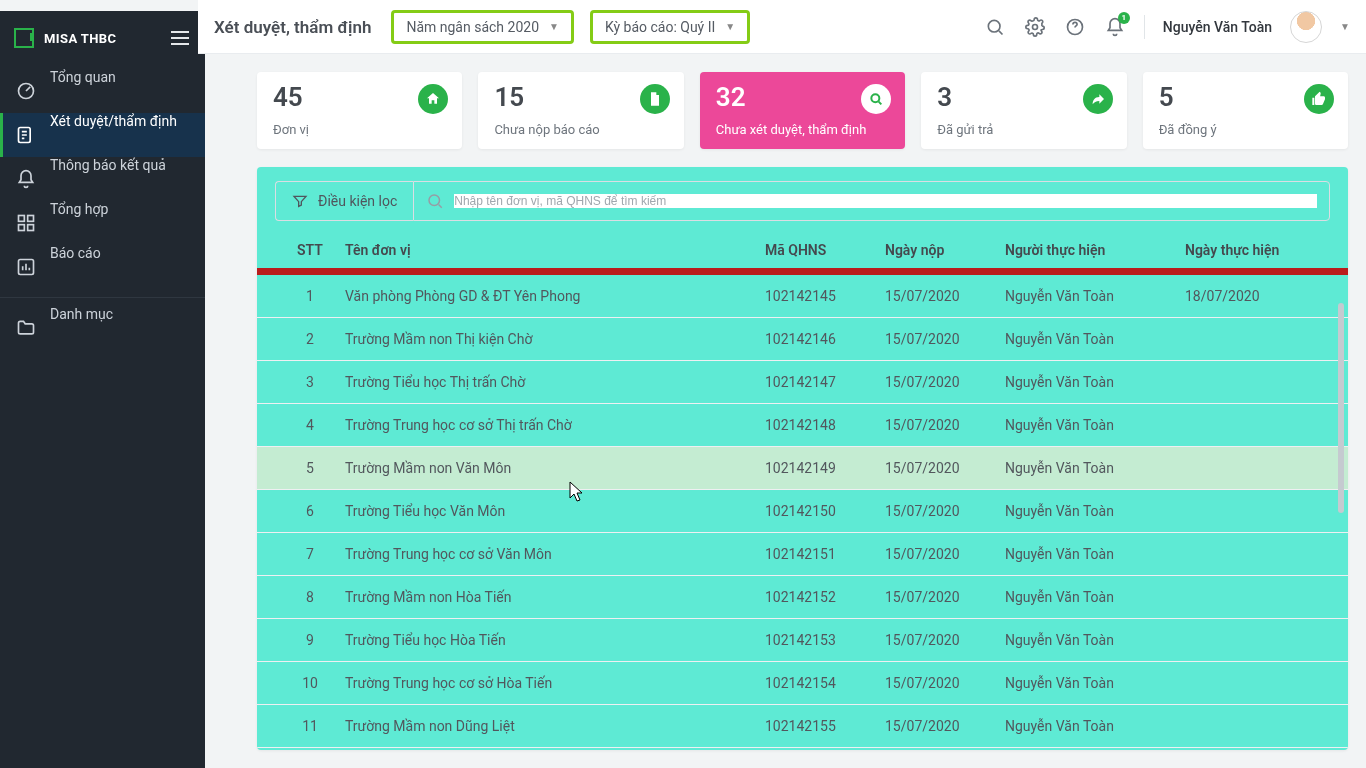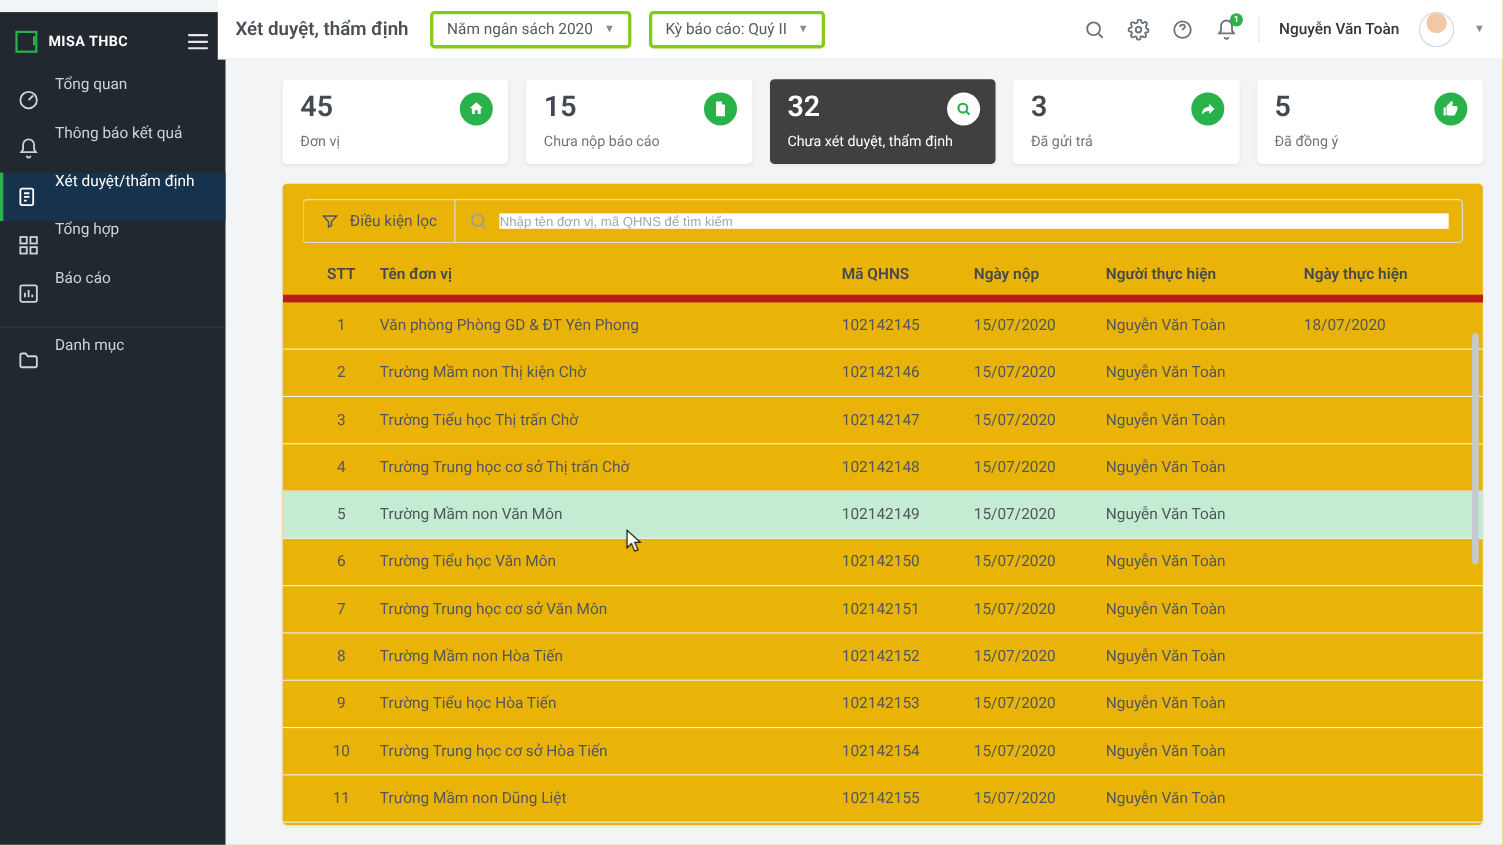--- a/index.html
+++ b/index.html
@@ -107,35 +107,35 @@
   
   .cards { display:flex; gap:16px; }
   .card {
     flex:1; background:#ffffff; border-radius:4px;
     box-shadow: 0 1px 3px rgba(0,0,0,0.06);
     padding:12px 16px;
     display:flex; flex-direction:column;
     position:relative;
     cursor:pointer;
   }
-  .card.active { background:#404040; color:#fff;justify-content:center; }
+  .card.active { background:#ec4899; color:#fff;justify-content:center; }
   .card .value { font-size:26px; font-weight:600; line-height:1; margin-bottom:12px; display:flex; align-items:center;}
   .card .label { font-size:13px; color:#6e757d; }
   .card.active .label { color:#ffffff; }
   .card .circ {
     position:absolute; right:14px; top:12px;
     width:30px; height:30px; border-radius:50%;
     display:flex; align-items:center; justify-content:center;
     background:#2ab24a; color:#fff;
   }
   .card.active .circ { background:#ffffff; color:#2ab24a; }
 
   
   .panel {
-    background:#eab308;
+    background:#5eead4;
     border-radius:4px;
     box-shadow:0 1px 3px rgba(0,0,0,0.06);
     flex:1;
     display:flex; flex-direction:column;
     overflow:hidden;
   }
   .filter-row {
     display:flex; align-items:center;
     padding:14px 18px 0 18px;
     gap:0;
@@ -216,37 +216,37 @@
   <div class="nav">
     <div class="nav-item">
       <span class="icon-slot">
         <svg width="20" height="20" viewBox="0 0 24 24" fill="none" stroke="currentColor" stroke-width="2">
             <circle cx="12" cy="12" r="9"></circle>
             <path d="M12 12l5-5"></path>
           </svg>
       </span>
       <span>Tổng quan</span>
     </div>
+    <div class="nav-item active">
+      <span class="icon-slot">
+        <svg width="20" height="20" viewBox="0 0 24 24" fill="none" stroke="currentColor" stroke-width="2">
+            <rect x="3" y="3" width="14" height="18" rx="2"></rect>
+            <path d="M7 8h6M7 12h6M7 16h3"></path>
+          </svg>
+      </span>
+      <span>Xét duyệt/thẩm định</span>
+    </div>
     <div class="nav-item">
       <span class="icon-slot">
         <svg width="20" height="20" viewBox="0 0 24 24" fill="none" stroke="currentColor" stroke-width="2">
             <path d="M6 8a6 6 0 1112 0v5l2 3H4l2-3V8z"></path>
             <path d="M10 20a2 2 0 004 0"></path>
           </svg>
       </span>
       <span>Thông báo kết quả</span>
-    </div>
-    <div class="nav-item active">
-      <span class="icon-slot">
-        <svg width="20" height="20" viewBox="0 0 24 24" fill="none" stroke="currentColor" stroke-width="2">
-            <rect x="3" y="3" width="14" height="18" rx="2"></rect>
-            <path d="M7 8h6M7 12h6M7 16h3"></path>
-          </svg>
-      </span>
-      <span>Xét duyệt/thẩm định</span>
     </div>
     <div class="nav-item">
       <span class="icon-slot">
         <svg width="20" height="20" viewBox="0 0 24 24" fill="none" stroke="currentColor" stroke-width="2">
             <rect x="3" y="3" width="7" height="7"></rect>
             <rect x="14" y="3" width="7" height="7"></rect>
             <rect x="3" y="14" width="7" height="7"></rect>
             <rect x="14" y="14" width="7" height="7"></rect>
           </svg>
       </span>

